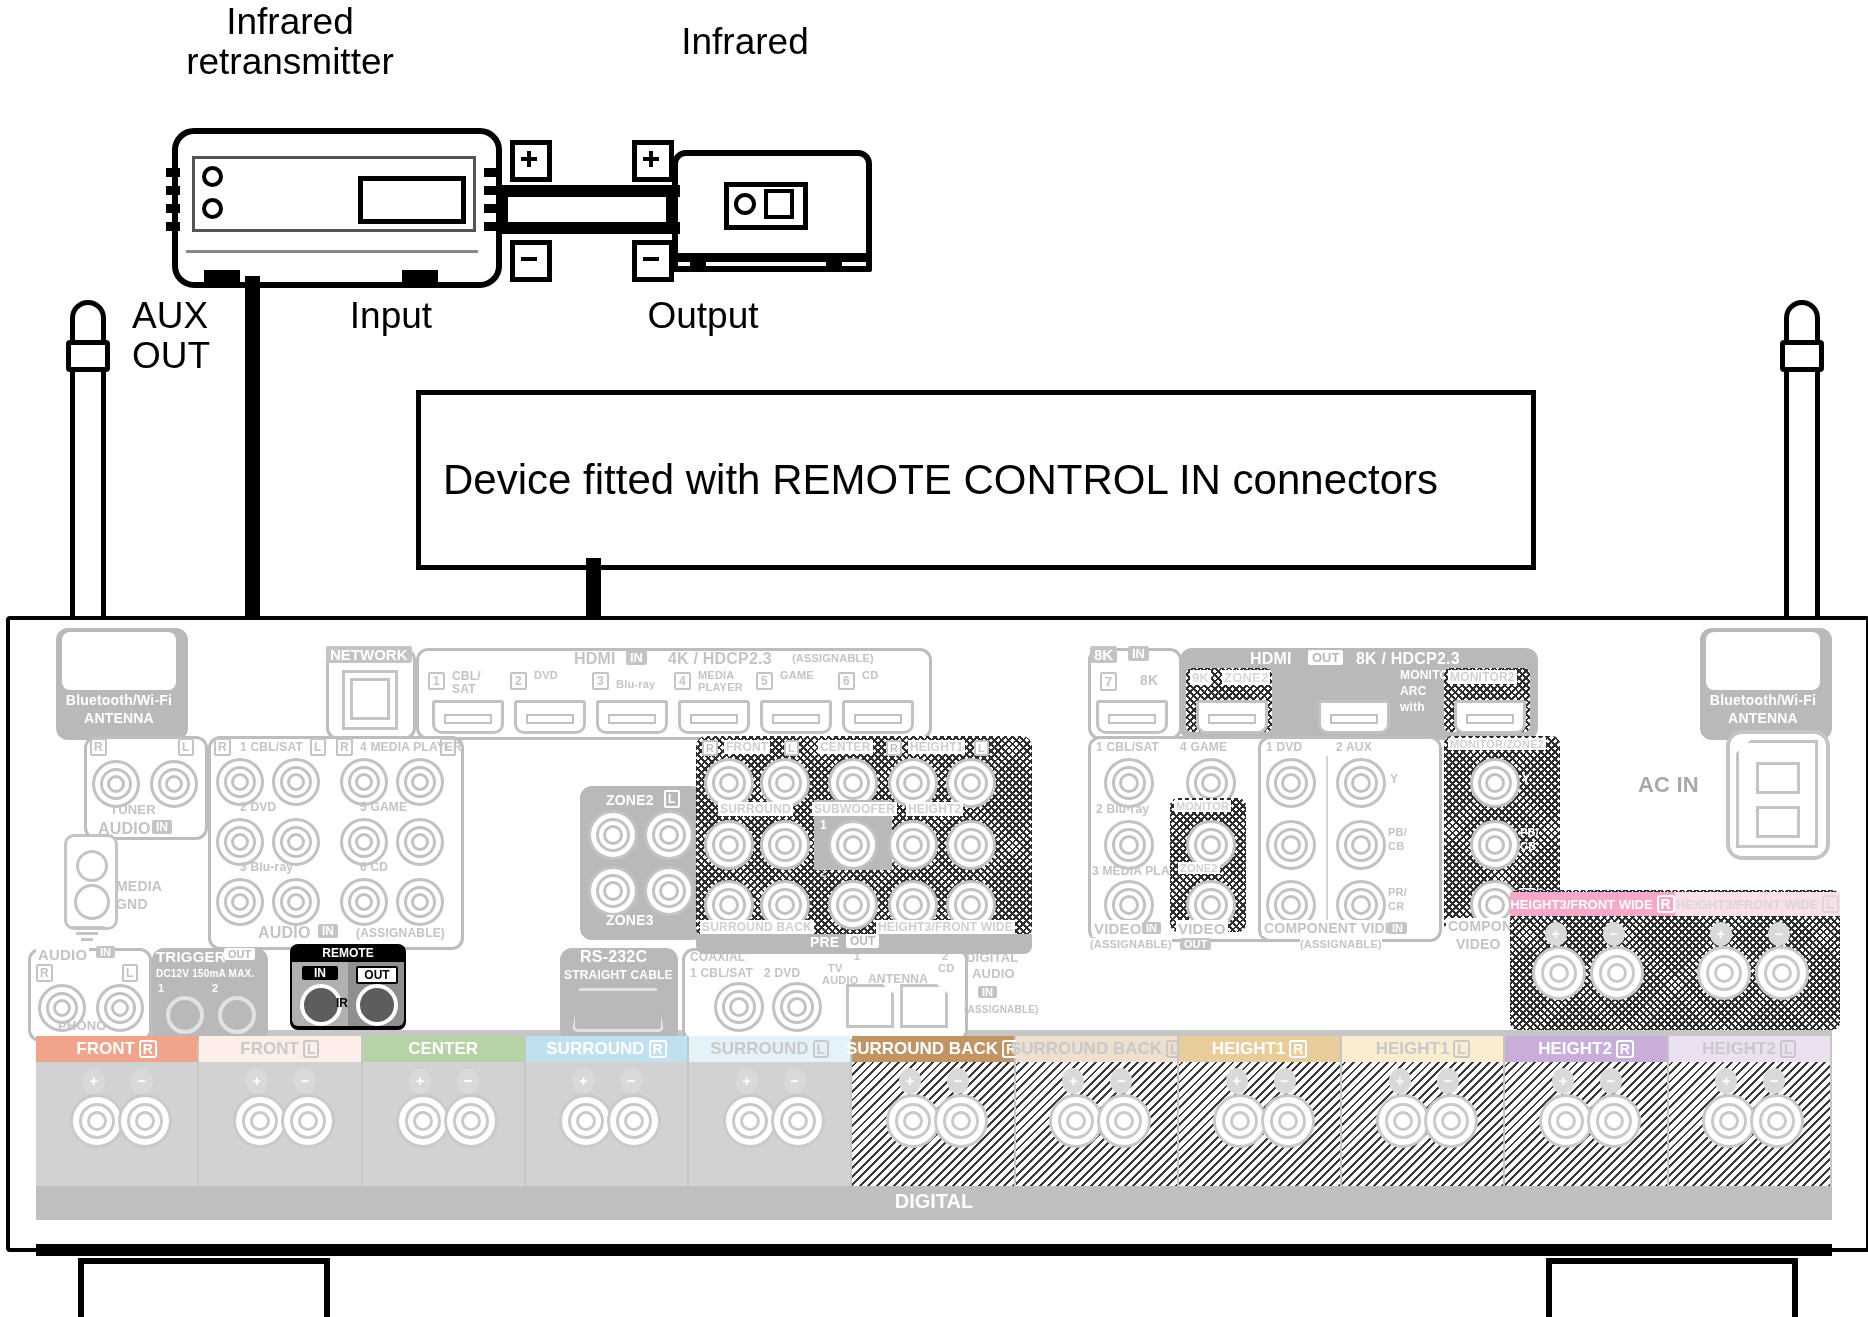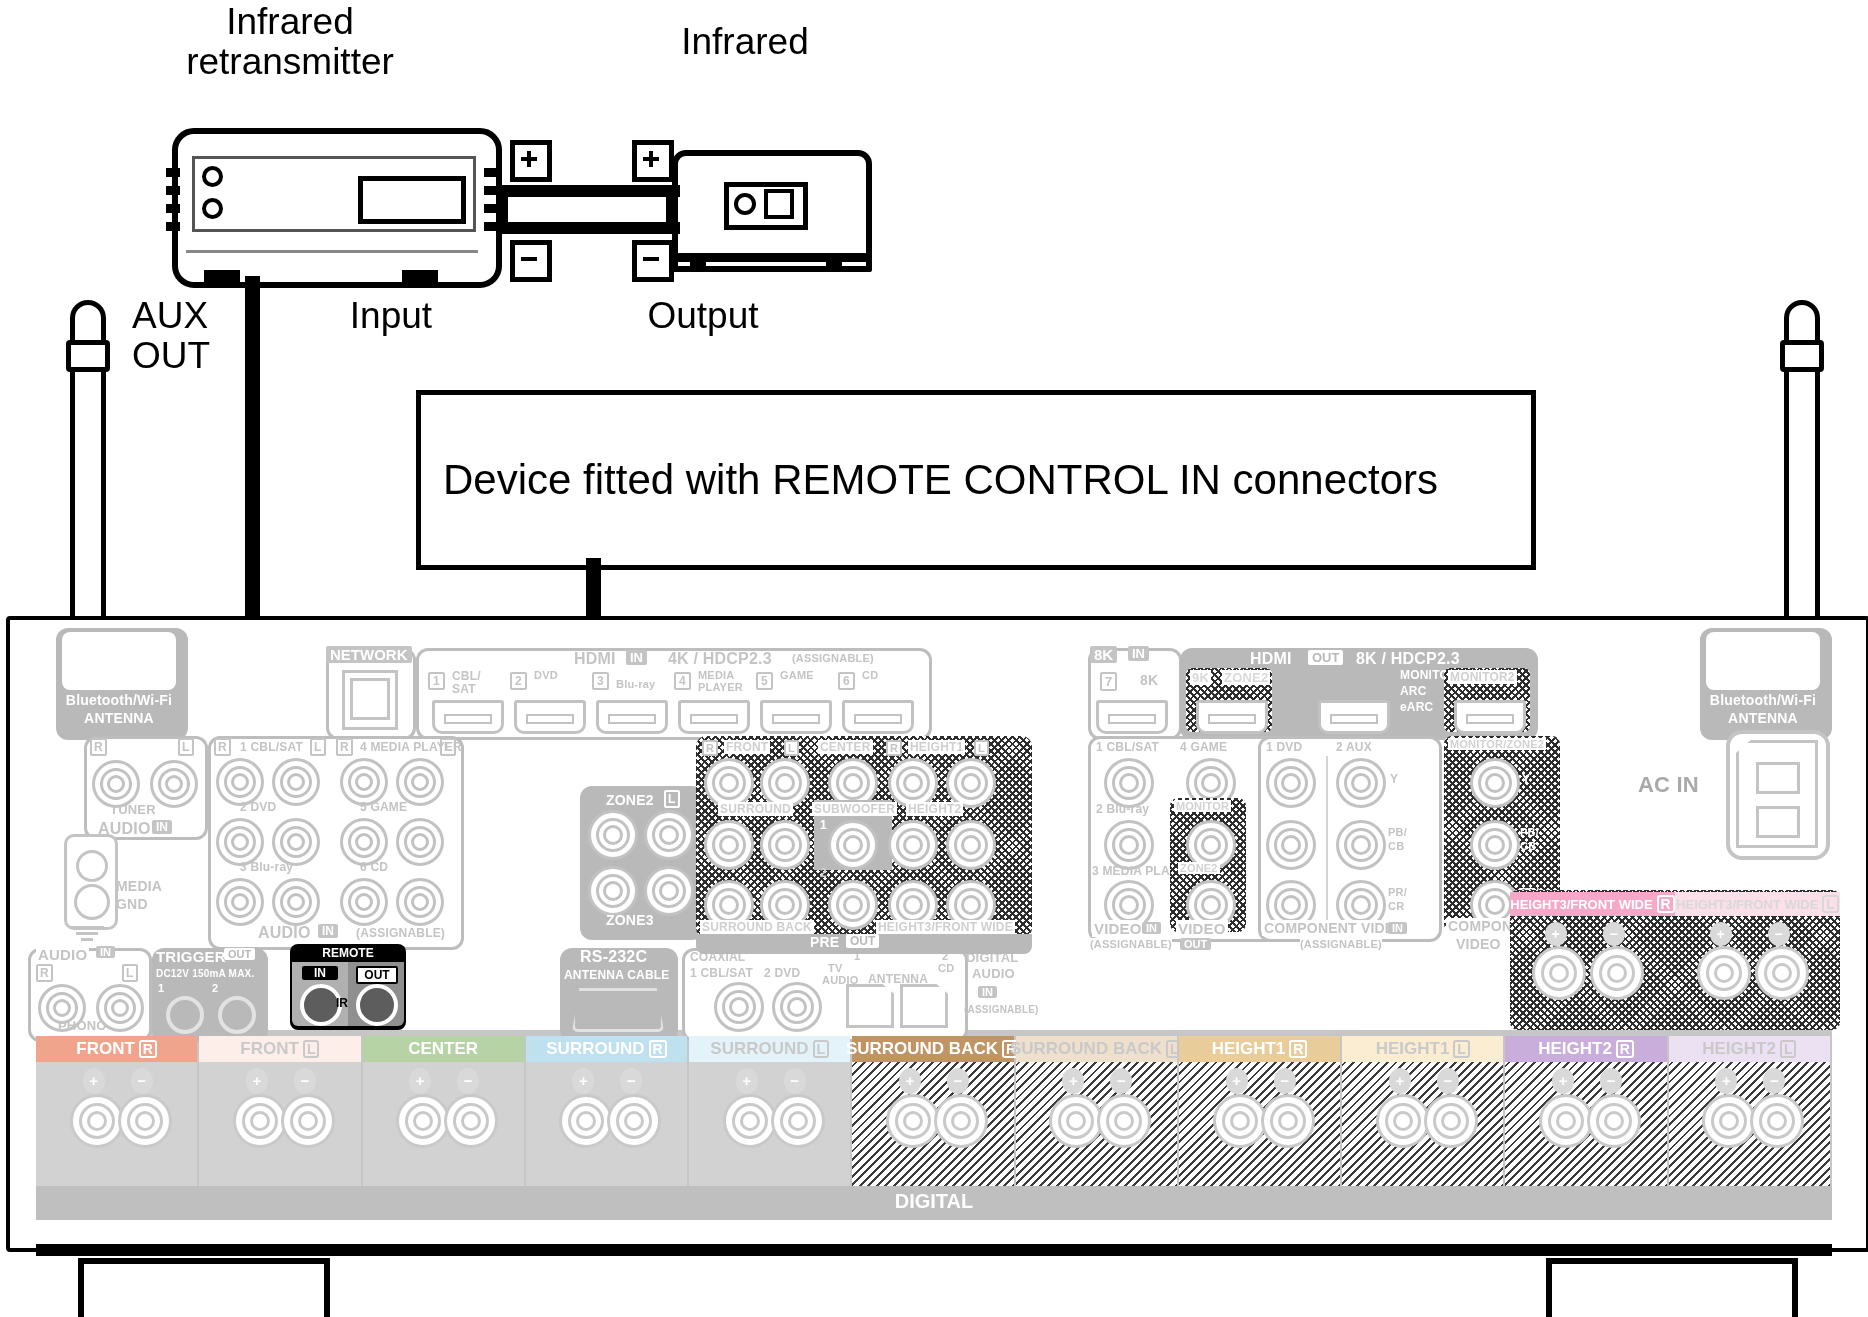--- a/index.html
+++ b/index.html
@@ -255,21 +255,21 @@
 
 <div class="abs hatch" style="left:1186px;top:668px;width:86px;height:64px;border-radius:6px;"></div>
 <div class="abs lbl w" style="left:1190px;top:670px;font-size:13px;color:#d9d9d9;background:#fff;padding:0 2px;">9K</div>
 <div class="abs lbl w" style="left:1222px;top:670px;font-size:13px;color:#d9d9d9;background:#fff;padding:0 2px;">ZONE2</div>
 <div class="hdmi" style="left:1196px;top:700px;width:66px;height:28px;">
     <i></i>
   </div>
 
 <div class="abs lbl w" style="left:1400px;top:668px;font-size:12px;color:#fff;">MONITOR1</div>
 <div class="abs lbl w" style="left:1400px;top:684px;font-size:12px;color:#fff;">ARC</div>
-<div class="abs lbl w" style="left:1400px;top:700px;font-size:12px;color:#fff;">eARC</div>
+<div class="abs lbl w" style="left:1400px;top:700px;font-size:12px;color:#fff;">with</div>
 <div class="hdmi" style="left:1318px;top:700px;width:66px;height:28px;">
     <i></i>
   </div>
 
 <div class="abs hatch" style="left:1444px;top:668px;width:86px;height:64px;border-radius:6px;"></div>
 <div class="abs lbl" style="left:1448px;top:670px;font-size:12px;color:#d0d0d0;background:#fff;padding:0 2px;">MONITOR2</div>
 <div class="hdmi" style="left:1454px;top:700px;width:66px;height:28px;">
     <i></i>
   </div>
 
@@ -342,21 +342,21 @@
 <div class="abs" style="left:292px;top:962px;width:56px;height:64px;background:#b0b0b0;border-radius:0 0 0 6px;"></div>
 <div class="abs" style="left:348px;top:962px;width:56px;height:64px;background:#8f8f8f;border-radius:0 0 6px 0;"></div>
 <div class="abs" style="left:302px;top:966px;width:36px;text-align:center;font-size:12px;font-weight:bold;color:#fff;background:#000;border-radius:2px;">IN</div>
 <div class="abs" style="left:356px;top:966px;width:38px;text-align:center;font-size:12px;font-weight:bold;color:#000;background:#fff;border-radius:2px;border:2px solid #000;">OUT</div>
 <div class="abs" style="left:300px;top:984px;width:34px;height:34px;border:4px solid #fff;border-radius:50%;background:#5d5d5d;"></div>
 <div class="abs" style="left:356px;top:984px;width:34px;height:34px;border:4px solid #fff;border-radius:50%;background:#5d5d5d;"></div>
 <div class="abs" style="left:336px;top:996px;font-size:12px;font-weight:bold;color:#000;">IR</div>
 
 <div class="abs grp filled" style="left:560px;top:948px;width:112px;height:88px;"></div>
 <div class="abs lbl w" style="left:580px;top:948px;font-size:16px;">RS-232C</div>
-<div class="abs lbl w" style="left:564px;top:968px;font-size:12px;">ANTENNA CABLE</div>
+<div class="abs lbl w" style="left:564px;top:968px;font-size:12px;">STRAIGHT CABLE</div>
 <div class="abs" style="left:572px;top:988px;width:86px;height:38px;border:3px solid #e2e2e2;background:#b9b9b9;
             border-radius:6px;clip-path:polygon(8% 0,92% 0,100% 100%,0 100%);"></div>
 
 <div class="abs grp" style="left:682px;top:948px;width:280px;height:88px;"></div>
 <div class="abs lbl" style="left:690px;top:950px;font-size:12px;">COAXIAL</div>
 <div class="abs lbl" style="left:690px;top:966px;font-size:12px;">1 CBL/SAT</div>
 <div class="abs lbl" style="left:764px;top:966px;font-size:12px;">2 DVD</div>
 <div class="rca" style="left:714px;top:982px;width:44px;height:44px;"></div>
 <div class="rca" style="left:772px;top:982px;width:44px;height:44px;"></div>
 <div class="abs lbl" style="left:854px;top:950px;font-size:11px;">1</div>

